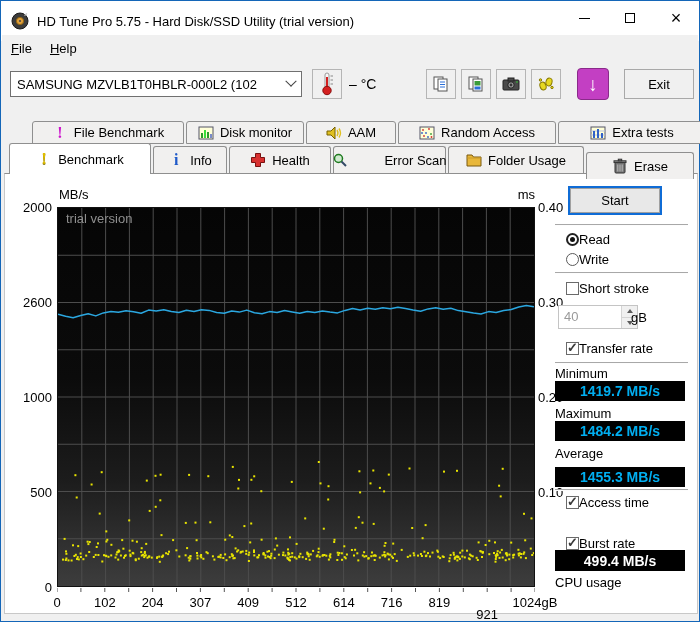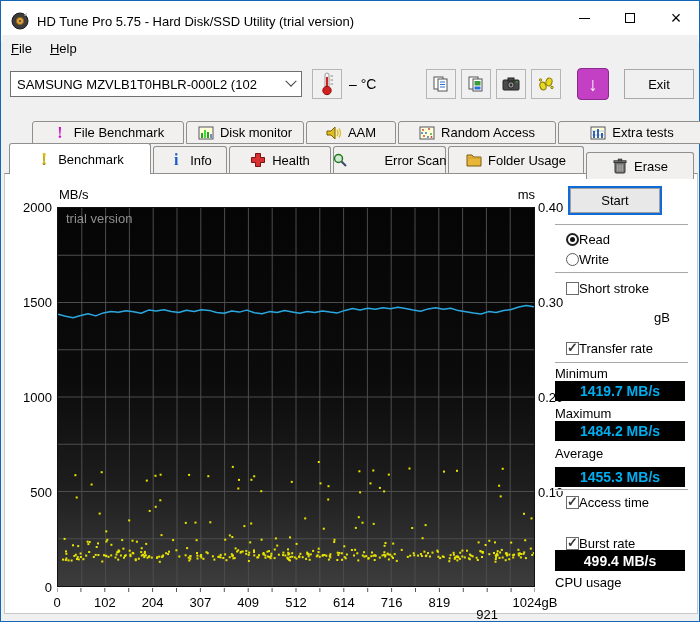--- a/index.html
+++ b/index.html
@@ -288,21 +288,21 @@
     </div>
   </div>
 
   <div class="panel">
 
     <span class="axis-lab" style="left:54px; top:13px;">MB/s</span>
     <span class="axis-lab" style="left:490px; top:13px; width:40px; text-align:right;">ms</span>
 
     <div class="ylabels yleft" id="left-labels">
         <span style="top: -7px;">2000</span>
-        <span style="top: 88px;">1500</span>
+        <span style="top: 88px;">2600</span>
         <span style="top: 183px;">1000</span>
         <span style="top: 278px;">500</span>
         <span style="top: 373px;">0</span>
       </div>
     <div class="ylabels yright" id="right-labels">
         <span style="top: -7px;">0.40</span>
         <span style="top: 88px;">0.30</span>
         <span style="top: 183px;">0.20</span>
         <span style="top: 278px;">0.10</span>
       </div>
@@ -795,21 +795,32 @@
       <span>Write</span>
     </div>
 
     <div class="sep" style="top:98px;"></div>
 
     <div class="ctl-row" style="left:561px; top:106px;">
       <span class="cb"></span>
       <span>Short stroke</span>
     </div>
 
-    <span class="fld-label" style="left:649px; top:136px;">gB</span>
+    <div class="spinner">
+      <span class="spin-val">40</span>
+      <span class="spin-btns">
+        <span class="spin-btn">
+            <span class="tri-up"></span>
+          </span>
+        <span class="spin-btn">
+            <span class="tri-dn"></span>
+          </span>
+      </span>
+    </div>
+    <span class="fld-label" style="left:626px; top:136px;">gB</span>
 
     <div class="ctl-row" style="left:561px; top:166px;">
       <span class="cb on">
           <span class="tick"></span>
         </span>
       <span>Transfer rate</span>
     </div>
 
     <div class="sep" style="top:188px;"></div>
 

